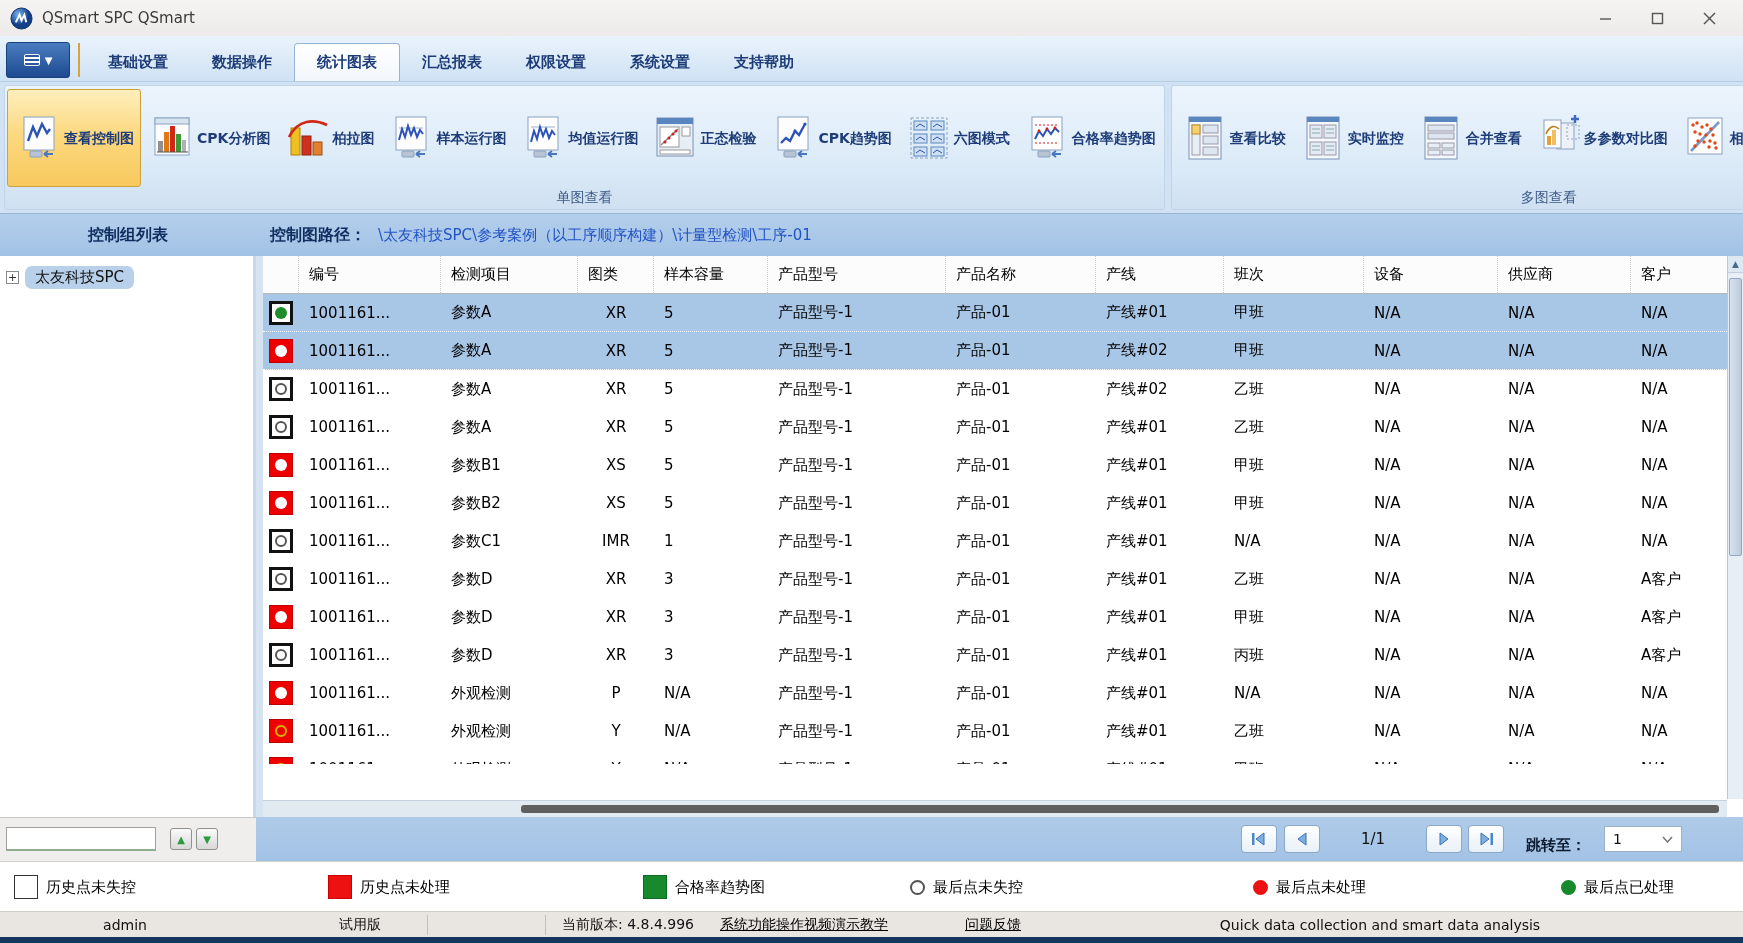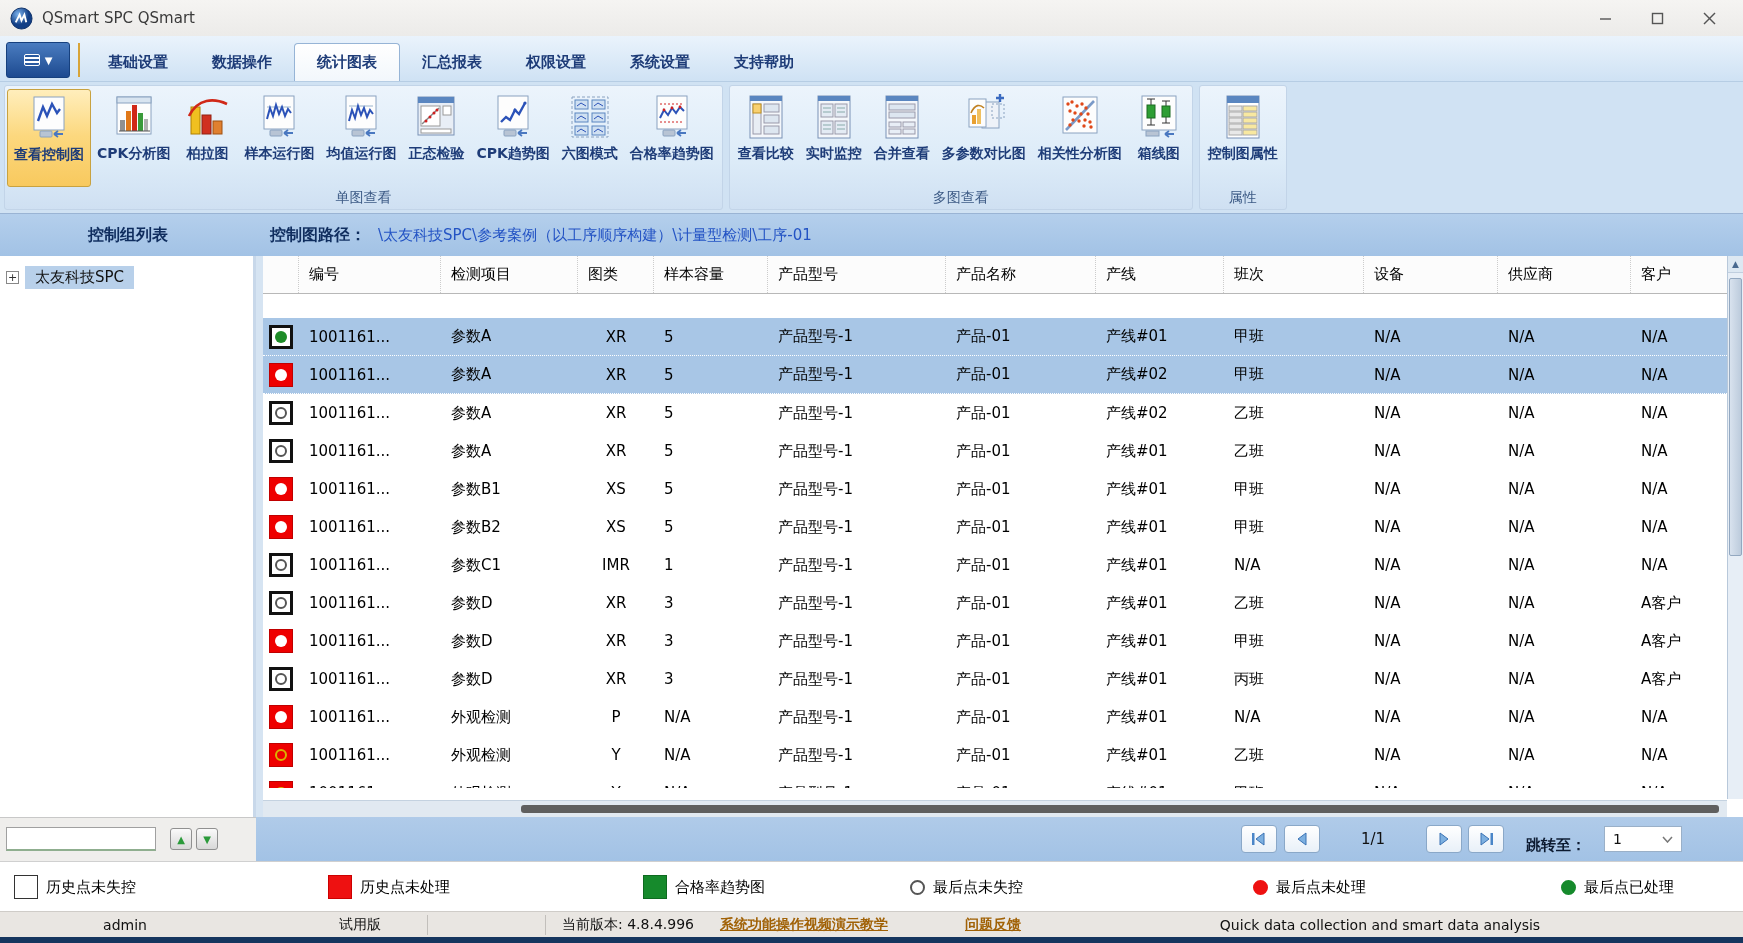--- a/index.html
+++ b/index.html
@@ -33,21 +33,21 @@
   .tab.active { background:linear-gradient(#ffffff,#f2f7fc); border:1px solid #96b4d6;
     border-bottom:none; border-radius:4px 4px 0 0; }
 
   
   .ribbon { height:132px; background:#d0e2f3; display:flex; gap:6px; padding:3px 4px;
     border-bottom:1px solid #9ab4d4; }
   .rgroup { display:flex; flex-direction:column; border:1px solid #c2d4e8; border-radius:3px;
     background:linear-gradient(#ecf4fc,#dcebf8 62%,#cfe0f2); }
   .rbtns { flex:1; display:flex; align-items:flex-start; padding:3px 2px 0 2px; }
   .rbtn { width:auto; min-width:62px; padding:2px 6px; height:98px; display:flex;
-    flex-direction:column; align-items:center; justify-content:flex-start; border-radius:3px; }
+    flex-direction:row; align-items:center; justify-content:flex-start; border-radius:3px; }
   .rbtn.active { background:linear-gradient(#ffeebc,#fcd87e 48%,#f8c95e);
     border:1px solid #c8a240; }
   .ricon { width:50px; height:52px; display:flex; align-items:center; justify-content:center; }
   .ricon svg { width:46px; height:46px; }
   .rtext { color:#1e3c78; font-weight:bold; font-size:14px; margin-top:2px; white-space:nowrap; }
   .rlabel { height:22px; text-align:center; color:#3c5a85; font-size:14px; line-height:20px; }
 
   
   .bandbar { height:42px; background:linear-gradient(#b4cfec,#a2c2e5); display:flex; }
   .band-left { width:256px; display:flex; align-items:center; justify-content:center;
@@ -56,28 +56,28 @@
   .path-label { color:#0f2d5e; font-weight:bold; font-size:16px; }
   .path-value { color:#2353c4; font-size:15px; }
 
   
   .main { height:561px; display:flex; position:relative; }
   .sidebar { width:253px; background:#fff; padding-top:8px; }
   .splitter { width:3px; background:#c8d8ea; }
   .tree-item { display:flex; align-items:center; gap:6px; padding-left:6px; height:26px; }
   .expander { width:13px; height:13px; border:1px solid #888; background:#fff; color:#333;
     font-size:11px; line-height:11px; text-align:center; }
-  .tree-label { background:#b8d0ea; padding:2px 10px; font-size:15px; color:#111; }
+  .tree-label { background:#b8d0ea; padding:2px 10px; font-size:15px; color:#111;border-radius:7px; }
 
   .tablewrap { flex:1; position:relative; background:#fff; border-left:7px solid #d6e4f2; }
   .grid-header, .grid-row { display:grid; }
   .grid-header { height:38px; background:#fcfcfc; border-bottom:1px solid #b8b8b8; }
   .grid-header .hcell { display:flex; align-items:center; padding-left:10px; color:#000;
     border-right:1px dotted #cccccc; font-size:15px; }
-  .grid-body { height:470px; overflow:hidden;margin-top:24px; }
+  .grid-body { height:470px; overflow:hidden; }
   .grid-row { height:38px; background:#fff; }
   .grid-row.selected { background:#a8c6e6; border-bottom:1px dotted #fff; }
   .cell { display:flex; align-items:center; padding-left:10px; color:#000; font-size:15px;
     white-space:nowrap; overflow:hidden; }
   .cell.center { justify-content:center; padding-left:0; }
   .statcell { display:flex; align-items:center; justify-content:center; padding:0; }
   .stat { width:24px; height:24px; display:flex; align-items:center; justify-content:center; }
   .sq-white { background:#fff; border:3px solid #111; }
   .sq-red { background:#ee0000; border:1px solid #c00000; }
   .dot { width:12px; height:12px; border-radius:50%; }
@@ -126,21 +126,21 @@
     font-size:15px; color:#000; }
   .lsq { width:24px; height:24px; border:1px solid #555; }
   .lcirc { width:15px; height:15px; border-radius:50%; }
 
   
   .statusbar { height:26px; background:#e9e6e2; border-top:1px solid #cfccc8; position:relative;
     font-size:14px; color:#111; }
   .sb { position:absolute; top:0; height:26px; display:flex; align-items:center; }
   .sb.centered { transform:translateX(-50%); }
   .sb-sep { position:absolute; top:3px; width:1px; height:20px; background:#c2bfbb; }
-  .sb-link { color:#a16207; text-decoration:underline; font-weight:bold; }
+  .sb-link { color:#000000; text-decoration:underline; font-weight:normal; }
   .bottomstrip { height:6px; background:#16365f; }
 </style>
 </head>
 <body>
 
 <div class="titlebar">
   <svg class="logo" viewBox="0 0 24 24">
     <defs>
         <radialGradient id="lg" cx="35%" cy="30%">
           <stop offset="0%" stop-color="#7db4ee"></stop>

